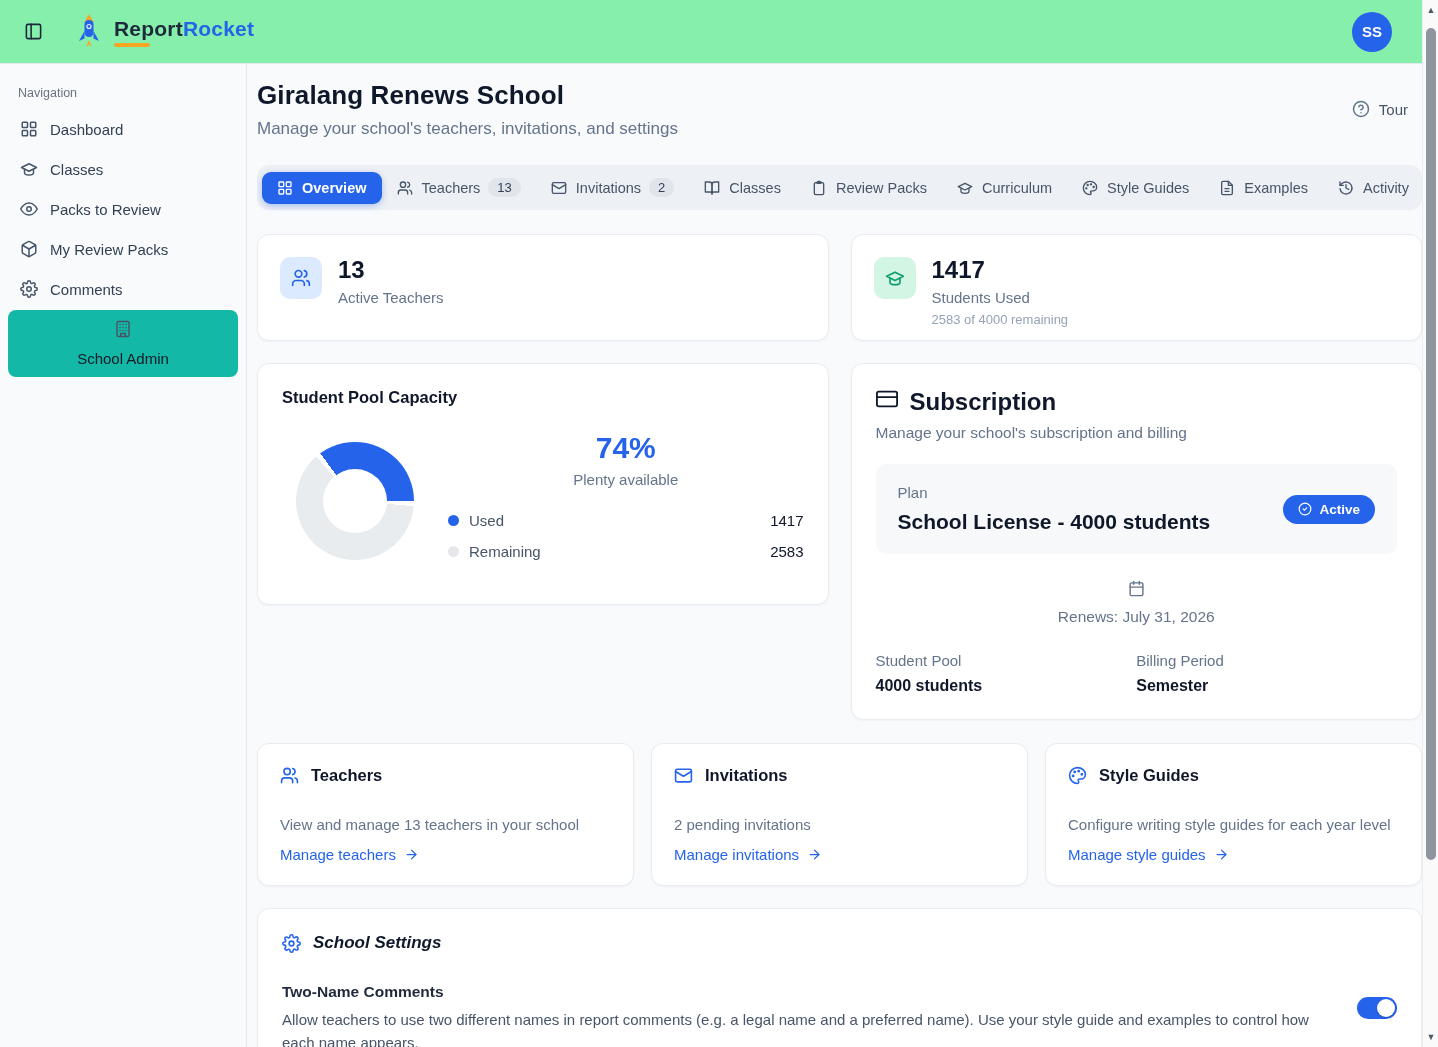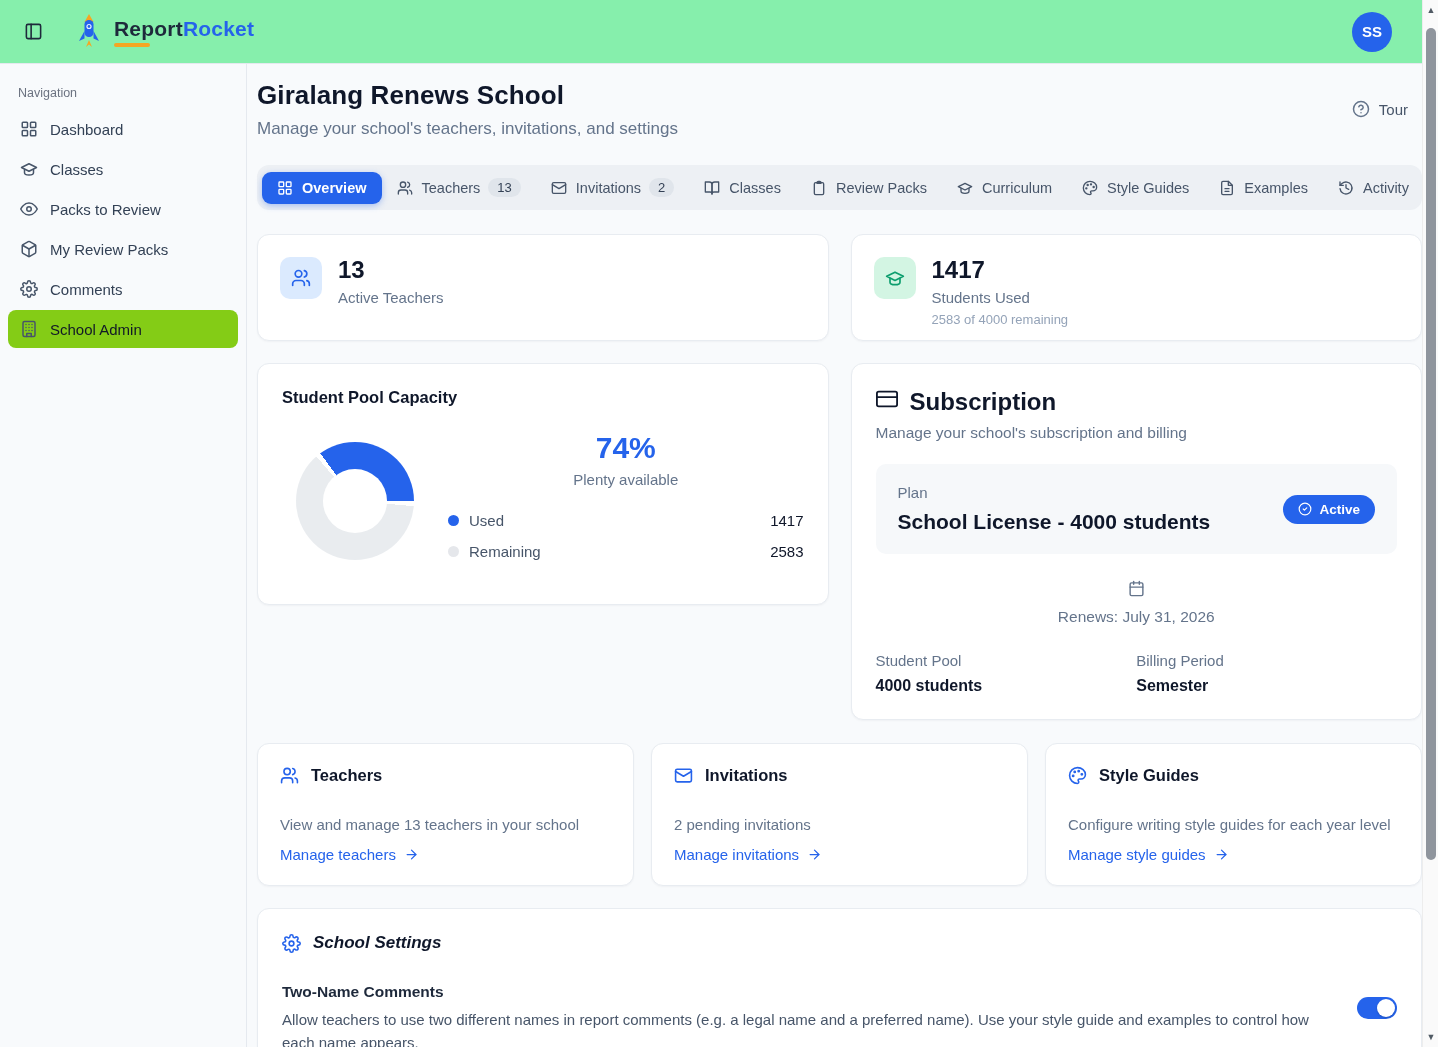--- a/index.html
+++ b/index.html
@@ -16,21 +16,21 @@
   .brand-underline { position:absolute; left:0; bottom:0; width:36px; height:4px; background:#f5a623; border-radius:3px; }
   .topbar-spacer { flex:1; }
   .avatar { width:40px; height:40px; border-radius:50%; background:#2563eb; color:#fff; font-size:15px; font-weight:700; display:flex; align-items:center; justify-content:center; }
 
   
   .shell { display:flex; height:983px; }
   .sidebar { width:247px; background:#f8fafc; border-right:1px solid #e5e9ef; padding:14px 8px 0 8px; flex-shrink:0; }
   .nav-label { font-size:12.5px; color:#6b7280; padding:8px 10px 10px 10px; }
   .nav-item { display:flex; align-items:center; gap:12px; padding:10px 12px; border-radius:8px; font-size:15px; color:#334155; cursor:pointer; margin-bottom:2px; }
   .nav-item svg { width:18px; height:18px; flex-shrink:0; color:#475569; }
-  .nav-item.active { background:#84cc16; color:#111827; font-weight:500; }
+  .nav-item.active { background:#14b8a6; color:#111827; font-weight:500;flex-direction:column; }
 
   .main { flex:1; padding:16px 16px 0 10px; overflow:hidden; }
 
   
   .page-head { display:flex; align-items:flex-start; justify-content:space-between; }
   .page-title { font-size:26px; font-weight:700; color:#0f172a; letter-spacing:.1px; }
   .page-sub { font-size:17px; color:#64748b; margin-top:8px; }
   .tour-btn { display:flex; align-items:center; gap:9px; color:#475569; font-size:15px; padding:6px 4px; margin:14px 10px 0 0; cursor:pointer; }
   .tour-btn svg { width:18px; height:18px; color:#64748b; }
 

